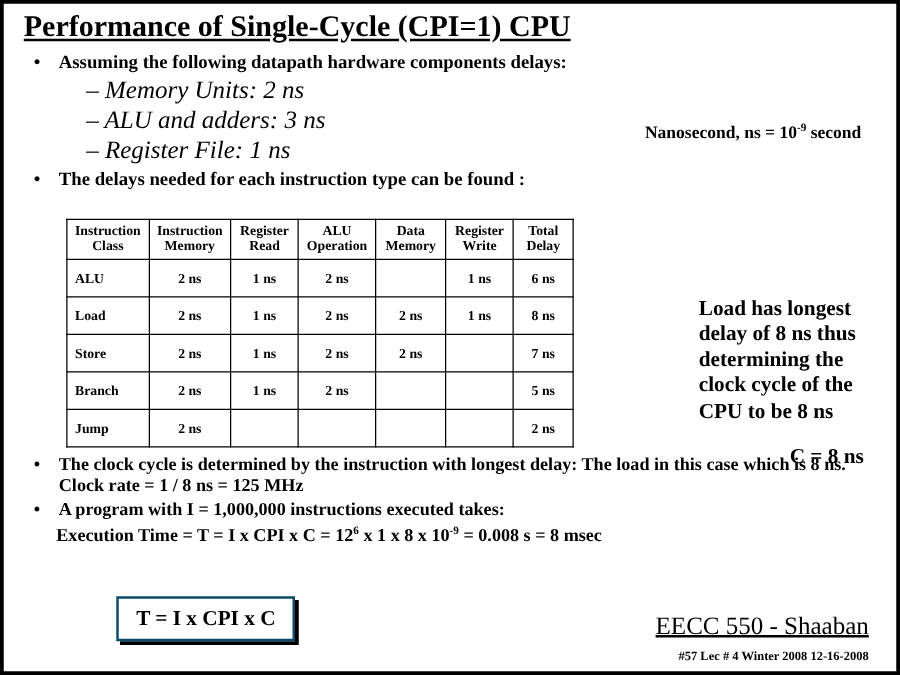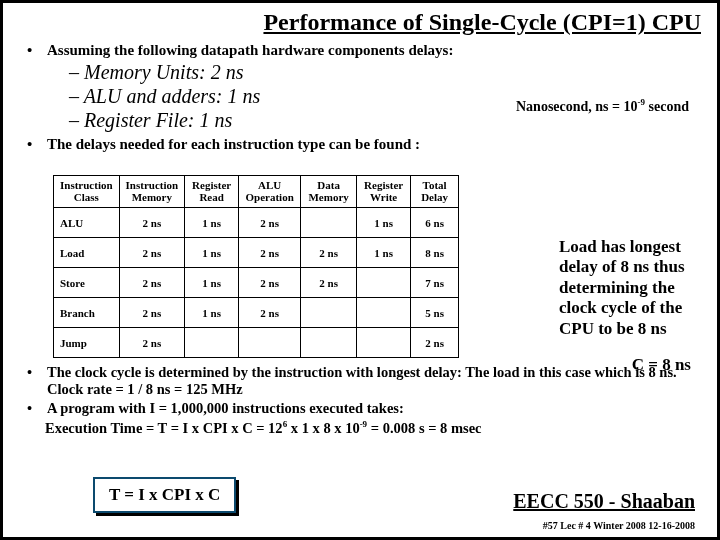--- a/index.html
+++ b/index.html
@@ -13,21 +13,21 @@
     overflow: hidden;
   }
   .slide {
     width: 720px;
     height: 540px;
     border: 3px solid #000;
     padding: 6px 16px 4px 16px;
     position: relative;
   }
   .title {
-    text-align: right;
+    text-align: left;
     font-size: 24px;
     font-weight: bold;
     text-decoration: underline;
     margin: 0 0 6px 0;
   }
   .bullet-row {
     display: flex;
     align-items: flex-start;
     margin: 2px 0 2px 8px;
     font-size: 15px;
@@ -108,21 +108,21 @@
     font-size: 17px;
     font-weight: bold;
     background: #fff;
     box-shadow: 3px 3px 0 #000;
   }
   .course {
     position: absolute;
     right: 22px;
     bottom: 24px;
     font-size: 20px;
-    font-weight: bold;
+    font-weight: normal;
     text-decoration: underline;
   }
   .footer {
     position: absolute;
     right: 22px;
     bottom: 6px;
     font-size: 10px;
     font-weight: bold;
   }
 </style>
@@ -132,21 +132,21 @@
 <div class="slide">
 
   <div class="title">Performance of Single-Cycle  (CPI=1)  CPU</div>
 
   <div class="bullet-row">
     <span class="bullet-dot">•</span>
     <span>Assuming the following datapath hardware components delays:</span>
   </div>
   <div class="sub-list">
     <div>–   Memory Units:  2 ns</div>
-    <div>–   ALU and adders:  1 ns</div>
+    <div>–   ALU and adders:  3 ns</div>
     <div>–   Register File:  1 ns</div>
   </div>
 
   <div class="nano">
     <span>Nanosecond, ns  =  10</span><sup>-9</sup><span> second</span>
   </div>
 
   <div class="bullet-row">
     <span class="bullet-dot">•</span>
     <span>The delays needed for each instruction type can be found :</span>

